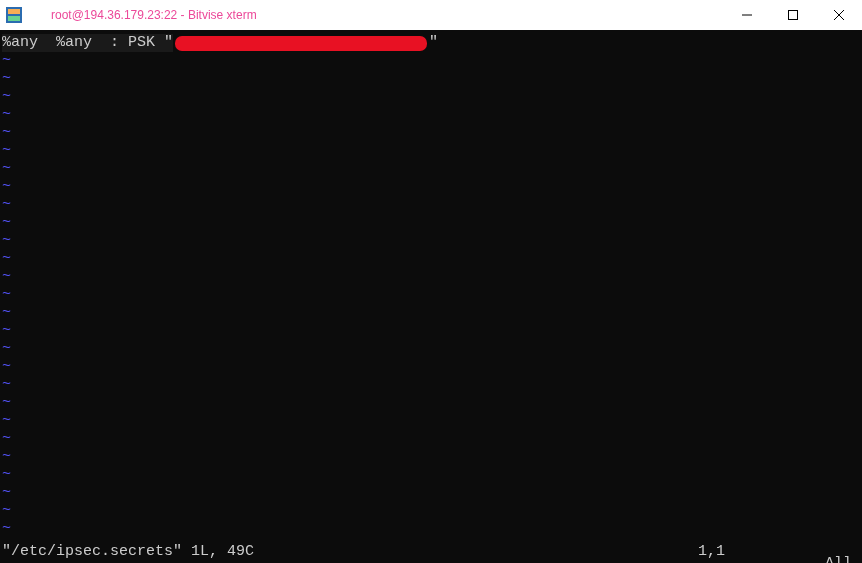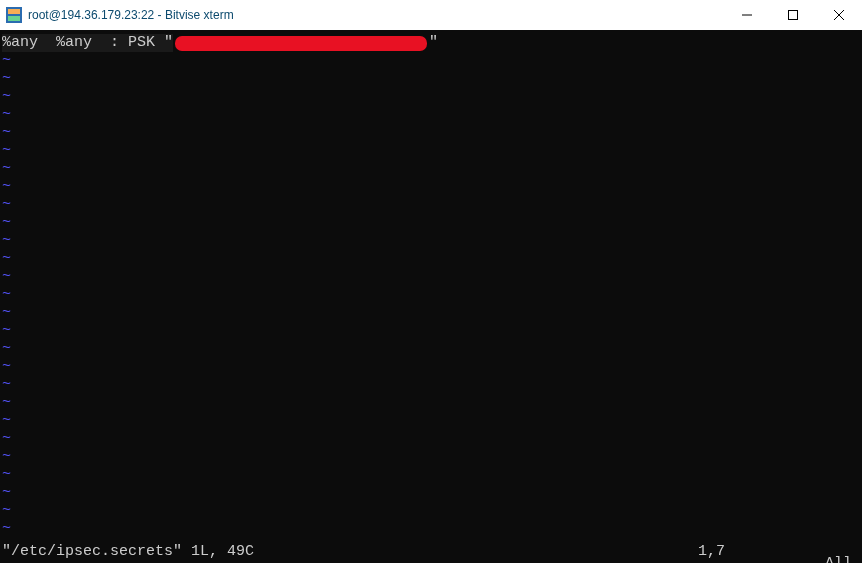--- a/index.html
+++ b/index.html
@@ -27,22 +27,23 @@
       height: 16px;
       margin-right: 6px;
       display: inline-block;
     }
     .titlebar-icon svg {
       width: 16px;
       height: 16px;
     }
     .titlebar-title {
       font-size: 12px;
-      color: #0c4a6e;
+      color: #ec4899;
       flex: 1;
+      margin-left: 23px;
     }
     .window-controls {
       display: flex;
       height: 100%;
     }
     .win-btn {
       width: 46px;
       height: 30px;
       display: flex;
       align-items: center;
@@ -179,16 +180,16 @@
       <div class="term-line"><span class="tilde">~</span></div>
       <div class="term-line"><span class="tilde">~</span></div>
       <div class="term-line"><span class="tilde">~</span></div>
       <div class="term-line"><span class="tilde">~</span></div>
       <div class="term-line"><span class="tilde">~</span></div>
       <div class="term-line"><span class="tilde">~</span></div>
     </div>
   <div class="status-line">
     <span class="status-left">"/etc/ipsec.secrets" 1L, 49C</span>
     <span class="status-mid"></span>
-    <span class="status-pos">1,7</span>
+    <span class="status-pos">1,1</span>
     <span class="status-right">All</span>
   </div>
 </div>
 
 </body></html>

